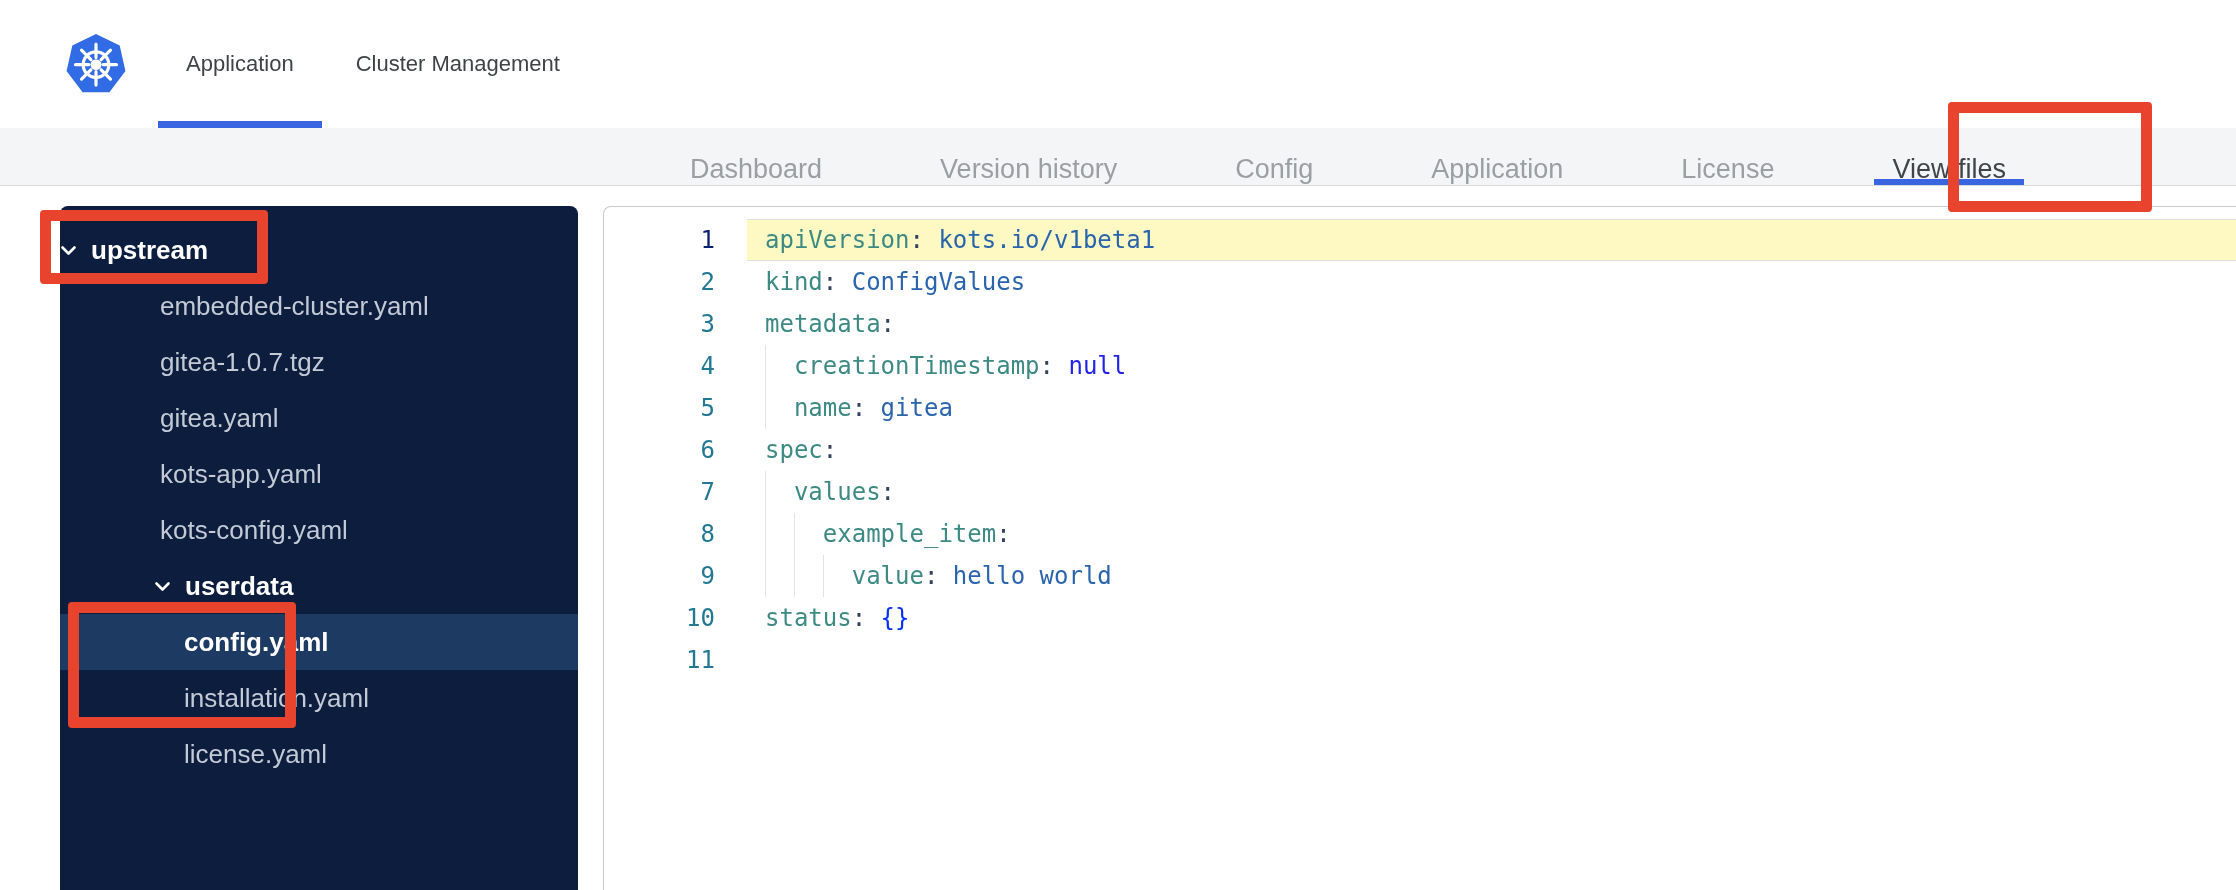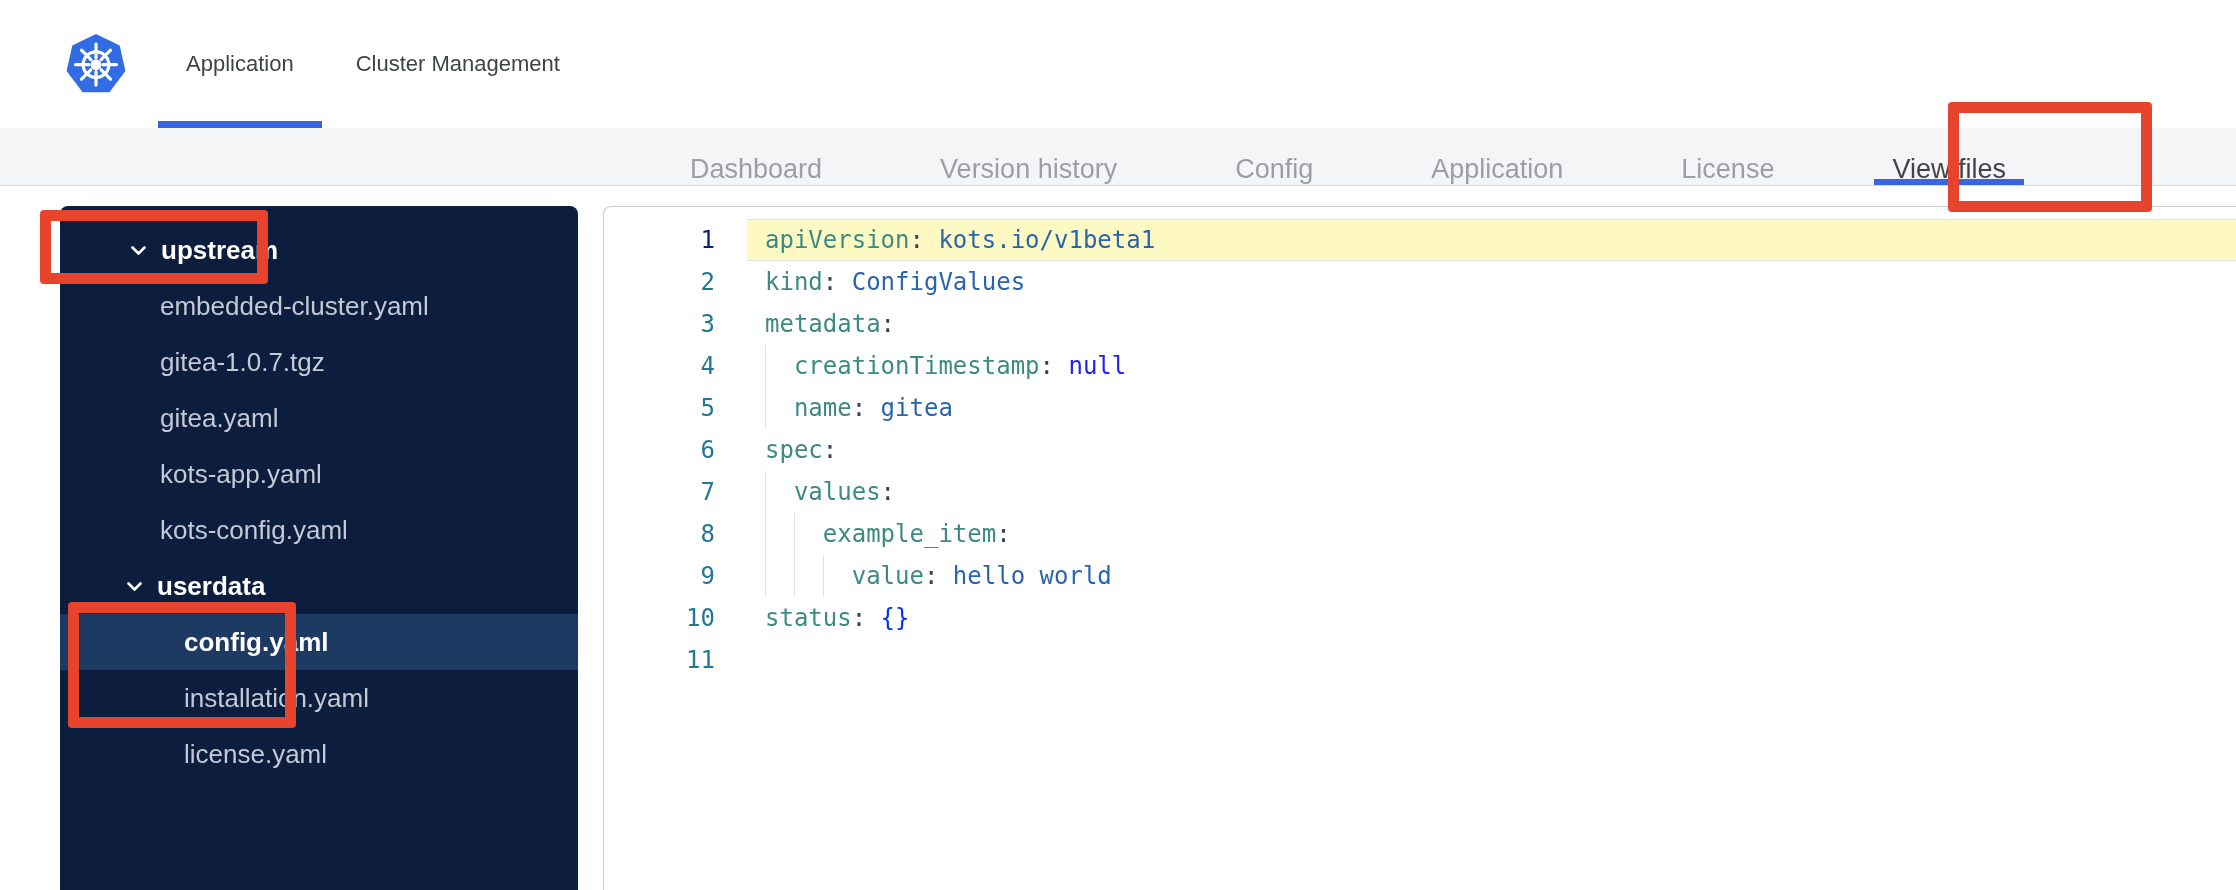--- a/index.html
+++ b/index.html
@@ -25,22 +25,22 @@
   .subnav-item.active{color:#3f4448;}
   .subnav-item.active::after{content:"";position:absolute;left:-18px;right:-18px;bottom:0;
           height:6px;background:var(--accent);}
 
   
   .filetree{position:absolute;left:60px;top:206px;width:518px;bottom:0;background:var(--sb-bg);
           border-radius:8px 8px 0 0;padding-top:16px;box-sizing:border-box;font-size:26px;}
   .tree-row{height:56px;display:flex;align-items:center;color:#c3cad6;cursor:pointer;}
   .tree-row.folder{color:#ffffff;font-weight:700;}
   .tree-row.selected{background:var(--sb-sel);color:#ffffff;font-weight:700;}
-  .tree-row.folder.lvl0{padding-left:70px;}
-  .tree-row.folder.lvl1{padding-left:66px;}
+  .tree-row.folder.lvl0{}
+  .tree-row.folder.lvl1{padding-left:94px;}
   .tree-row.file.lvl1{padding-left:100px;}
   .tree-row.file.lvl2{padding-left:124px;}
   .chev{display:inline-flex;margin-right:14px;align-items:center;}
 
   
   .editor{position:absolute;left:603px;top:206px;right:0;bottom:0;background:#fff;
           border:1px solid #c8cbce;border-right:none;border-bottom:none;
           border-radius:8px 0 0 0;padding-top:12px;box-sizing:border-box;
           font-family:"DejaVu Sans Mono",monospace;font-size:24px;}
   .code-line{display:flex;height:42px;line-height:42px;}

